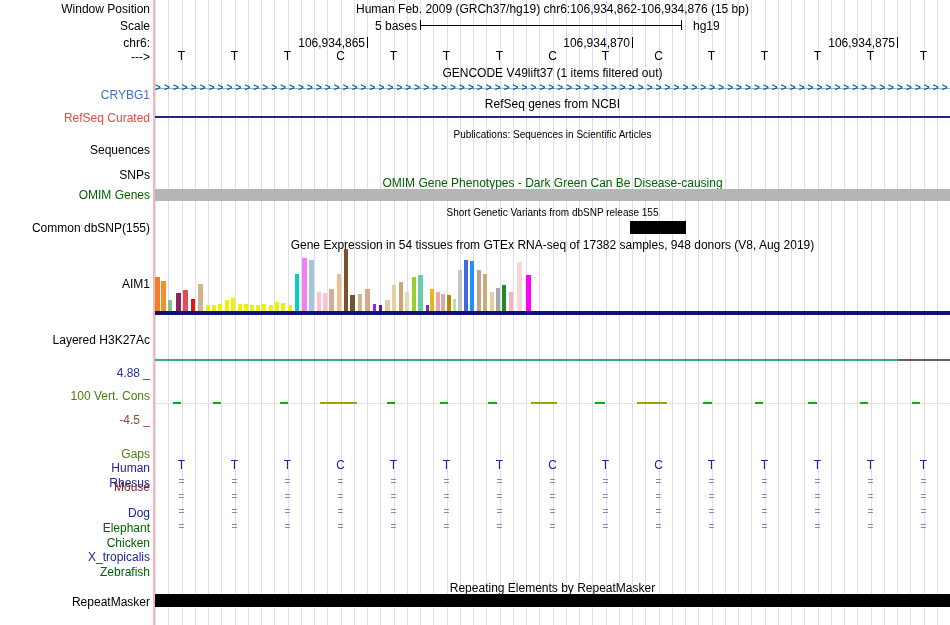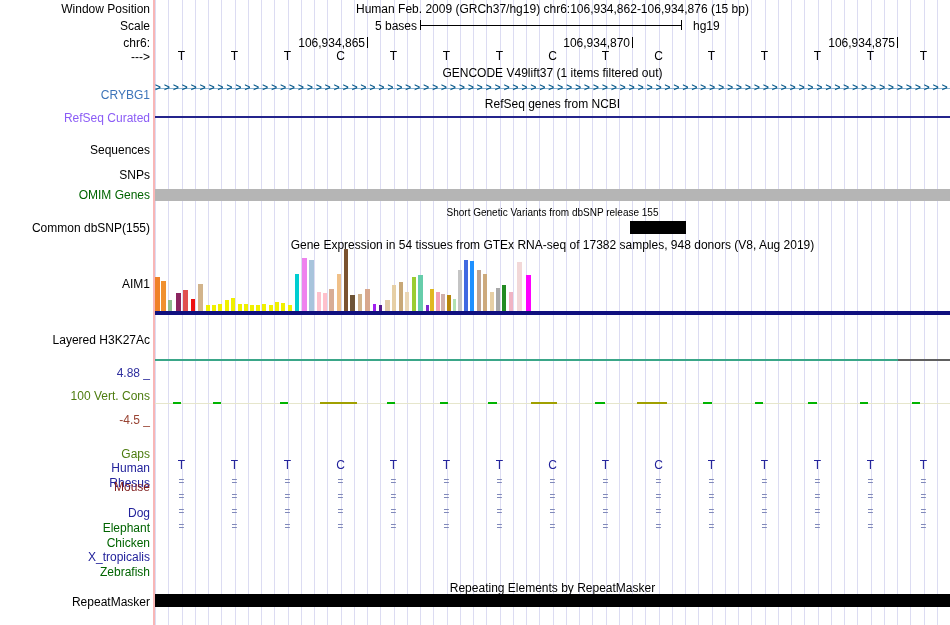--- a/index.html
+++ b/index.html
@@ -80,26 +80,28 @@
       <div class="basecol" style="left: 844px; top: 50px;">T</div>
       <div class="basecol" style="left: 897px; top: 50px;">T</div>
     </div>
 
   <div class="title" style="top:66px">GENCODE V49lift37 (1 items filtered out)</div>
   <span class="lbl" style="top:88px; color:#3d74b9">CRYBG1</span>
   <div id="gencode-midline"></div>
   <div id="gencode-chevrons">&gt;&gt;&gt;&gt;&gt;&gt;&gt;&gt;&gt;&gt;&gt;&gt;&gt;&gt;&gt;&gt;&gt;&gt;&gt;&gt;&gt;&gt;&gt;&gt;&gt;&gt;&gt;&gt;&gt;&gt;&gt;&gt;&gt;&gt;&gt;&gt;&gt;&gt;&gt;&gt;&gt;&gt;&gt;&gt;&gt;&gt;&gt;&gt;&gt;&gt;&gt;&gt;&gt;&gt;&gt;&gt;&gt;&gt;&gt;&gt;&gt;&gt;&gt;&gt;&gt;&gt;&gt;&gt;&gt;&gt;&gt;&gt;&gt;&gt;&gt;&gt;&gt;&gt;&gt;&gt;&gt;&gt;&gt;&gt;&gt;&gt;&gt;&gt;&gt;&gt;</div>
 
   <div class="title" style="top:97px">RefSeq genes from NCBI</div>
-  <span class="lbl" style="top:111px; color:#8b5cf6">RefSeq Curated</span>
+  <span class="lbl" style="top:111px; color:#ef4444">RefSeq Curated</span>
   <div id="refseq-line"></div>
 
+  <div class="title small" style="top:129px">Publications: Sequences in Scientific Articles</div>
   <span class="lbl" style="top:143px">Sequences</span>
   <span class="lbl" style="top:168px">SNPs</span>
 
+  <div class="title" style="top:176px; color:#006400">OMIM Gene Phenotypes - Dark Green Can Be Disease-causing</div>
   <span class="lbl" style="top:188px; color:#006400">OMIM Genes</span>
   <div id="omim-bar"></div>
 
   <div class="title small" style="top:207px">Short Genetic Variants from dbSNP release 155</div>
   <span class="lbl" style="top:221px">Common dbSNP(155)</span>
   <div id="dbsnp-bar" style="left: 630px; width: 56px;"></div>
 
   <div class="title" style="top:238px">Gene Expression in 54 tissues from GTEx RNA-seq of 17382 samples, 948 donors (V8, Aug 2019)</div>
   <span class="lbl" style="top:277px">AIM1</span>
   <div id="gtex-bars">

